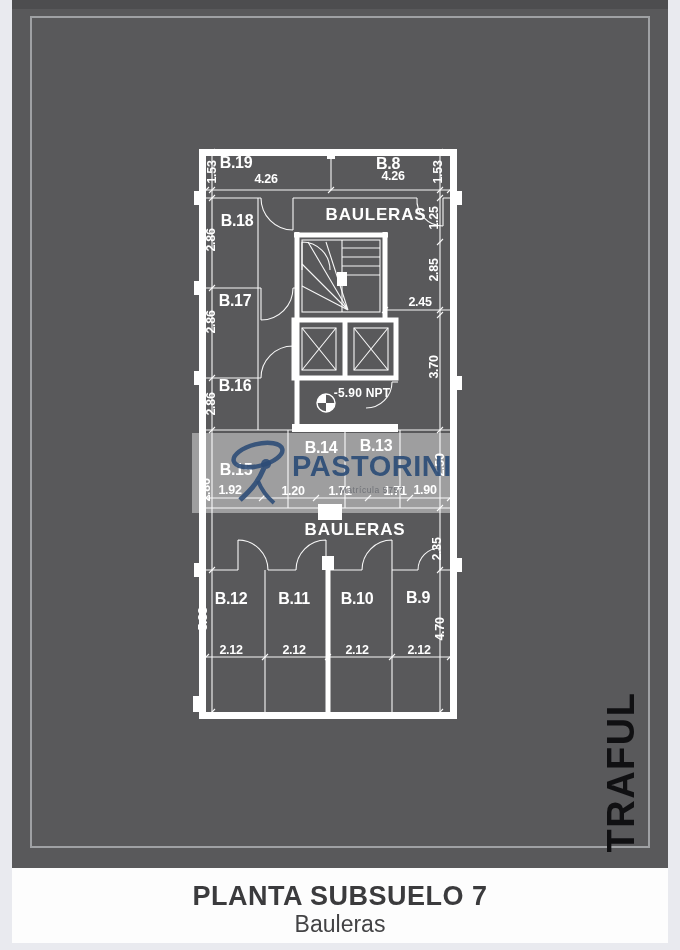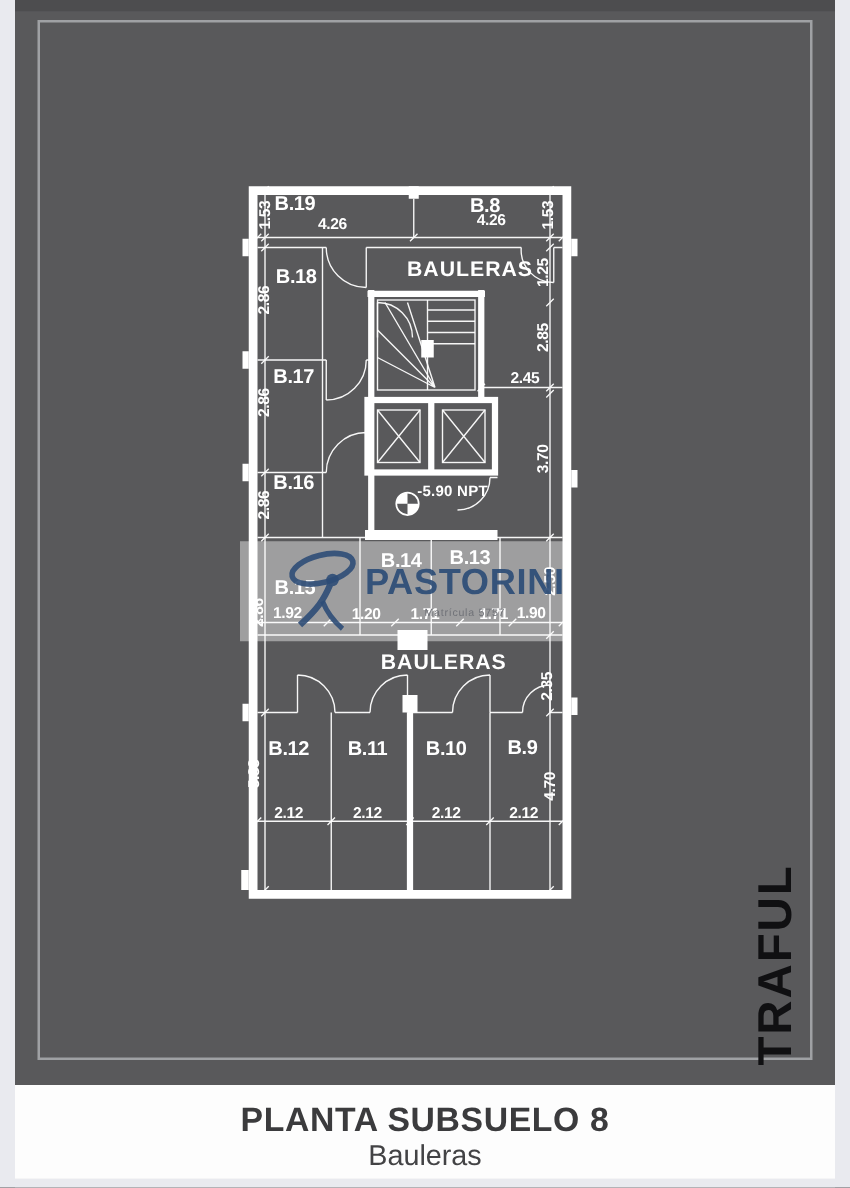--- a/index.html
+++ b/index.html
@@ -206,16 +206,16 @@
   </svg>
   <div class="wm-text">
     <div class="wm-brand">PASTORINI</div>
     <div class="wm-license">Matrícula 5757</div>
   </div>
 </div>
 
 <div class="traful">TRAFUL</div>
 
 <div class="footer">
-  <div class="footer-title">PLANTA SUBSUELO 8</div>
+  <div class="footer-title">PLANTA SUBSUELO 7</div>
   <div class="footer-subtitle">Bauleras</div>
 </div>
 <div class="bottom-strip"></div>
 
 </body></html>

